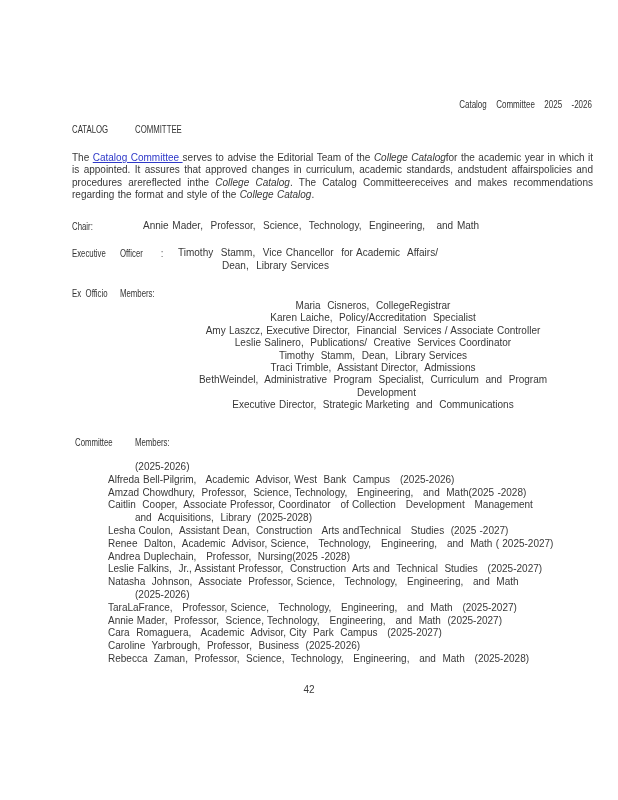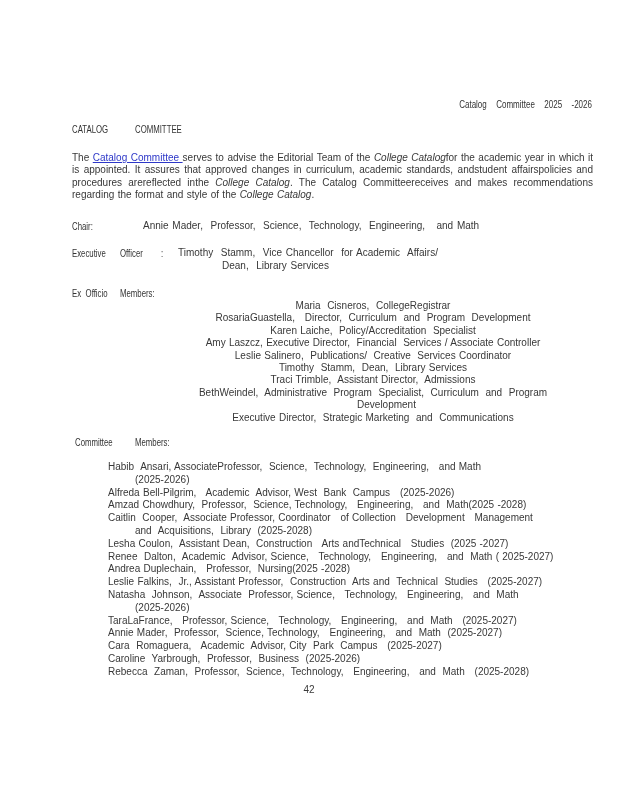--- a/index.html
+++ b/index.html
@@ -106,21 +106,20 @@
 
   <div class="abs row-exofficio-label">
     <span class="cond w1">Ex Officio</span>
     <span class="cond w2">Members:</span>
   </div>
 
   <div class="abs ex-list">
 
       <div class="line">Maria  Cisneros,  CollegeRegistrar</div>
 
-      <div class="line">RosariaGuastella,   Director,  Curriculum  and  Program  Development</div>
 
       <div class="line">Karen Laiche,  Policy/Accreditation  Specialist</div>
 
       <div class="line">Amy Laszcz, Executive Director,  Financial  Services / Associate Controller</div>
 
       <div class="line">Leslie Salinero,  Publications/  Creative  Services Coordinator</div>
 
       <div class="line">Timothy  Stamm,  Dean,  Library Services</div>
 
       <div class="line">Traci Trimble,  Assistant Director,  Admissions</div>
@@ -132,21 +131,20 @@
       <div class="line">Executive Director,  Strategic Marketing  and  Communications</div>
     </div>
 
   <div class="abs row-committee-label">
     <span class="cond w1">Committee</span>
     <span class="cond w2">Members:</span>
   </div>
 
   <div class="abs cm-list">
 
-      <div class="line">Habib  Ansari, AssociateProfessor,  Science,  Technology,  Engineering,   and Math</div>
 
       <div class="line indent-1">(2025-2026)</div>
 
       <div class="line">Alfreda Bell-Pilgrim,   Academic  Advisor, West  Bank  Campus   (2025-2026)</div>
 
       <div class="line">Amzad Chowdhury,  Professor,  Science, Technology,   Engineering,   and  Math(2025 -2028)</div>
 
       <div class="line">Caitlin  Cooper,  Associate Professor, Coordinator   of Collection   Development   Management</div>
 
       <div class="line indent-1">and  Acquisitions,  Library  (2025-2028)</div>

